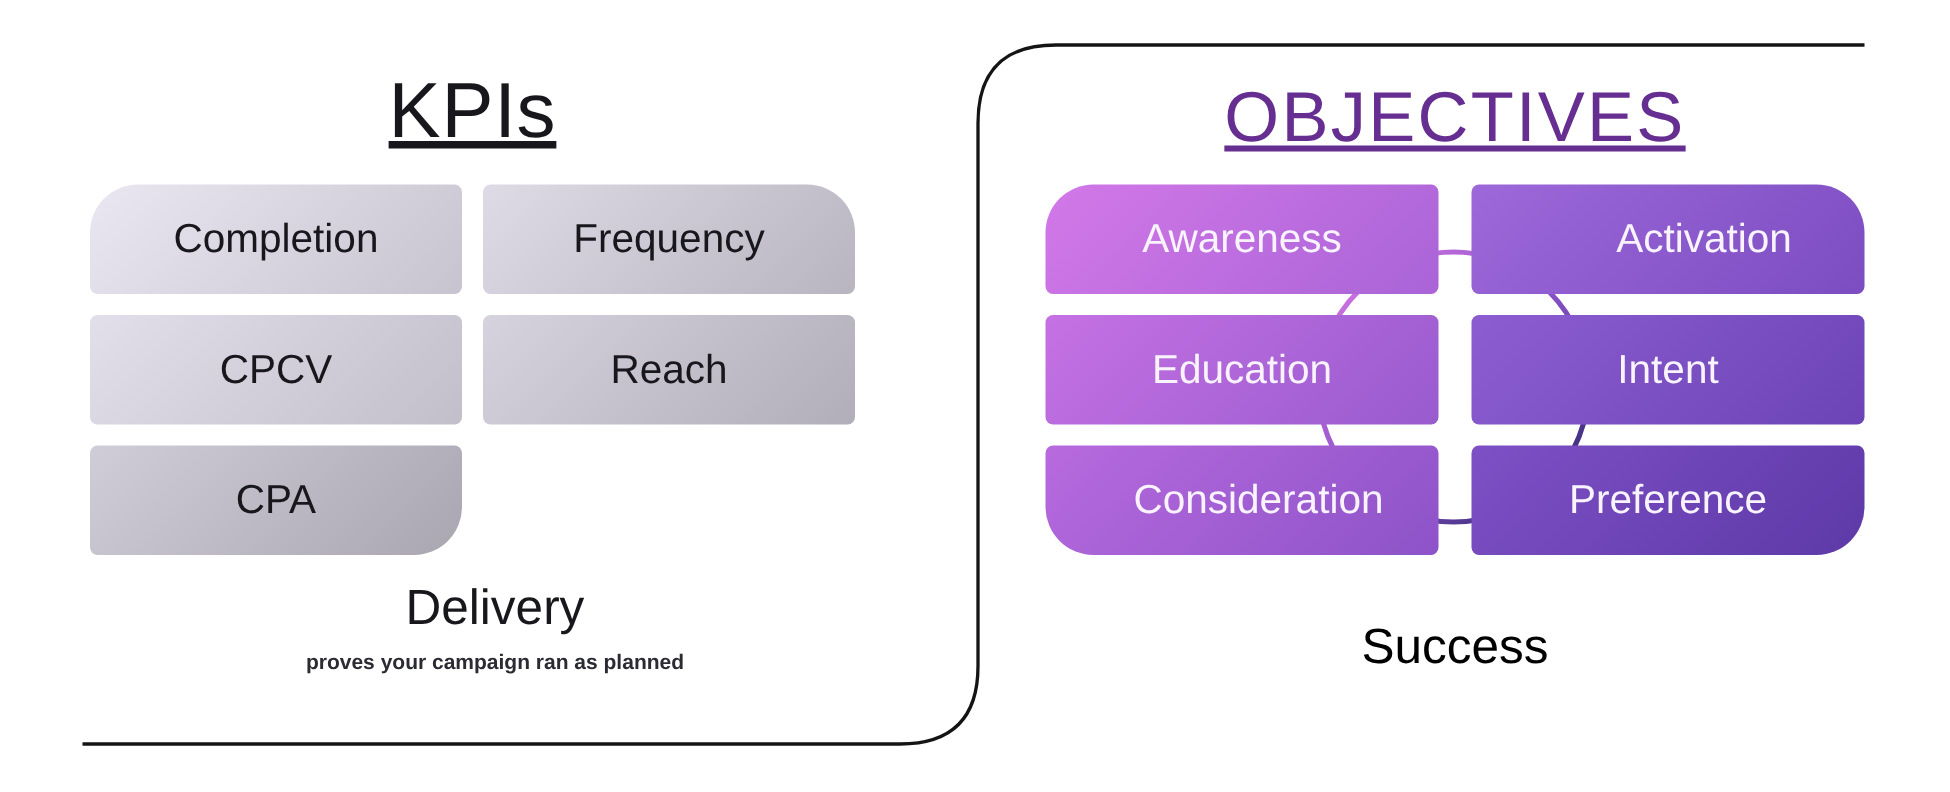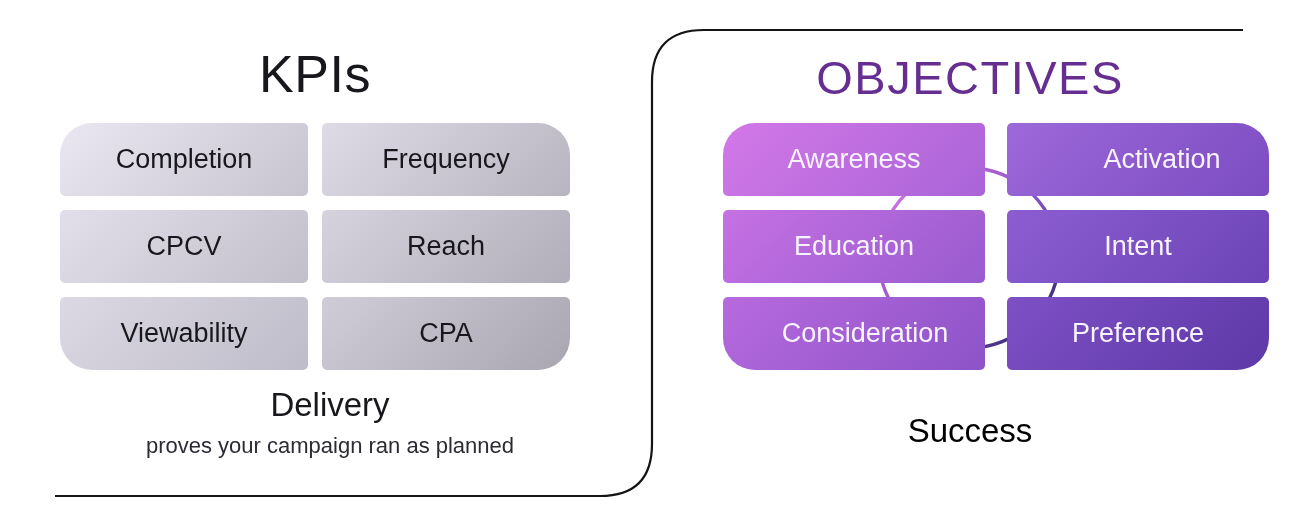--- a/index.html
+++ b/index.html
@@ -3,41 +3,41 @@
 <meta charset="utf-8">
 <style>
   * { margin:0; padding:0; box-sizing:border-box; }
   html,body { background:#ffffff; }
   .canvas {
     position:relative; width:1300px; height:528px; background:#ffffff;
     font-family:"Liberation Sans", sans-serif; overflow:hidden;
   }
   svg.decor { position:absolute; left:0; top:0; z-index:0; }
 
-  .panel-title { position:absolute; text-align:center; font-weight:500; z-index:2; }
+  .panel-title { position:absolute; text-align:center; font-weight:500; z-index:2;text-decoration:underline; }
   .kpi-title  { left:60px;  top:44px; width:510px; font-size:52px; letter-spacing:0.5px; }
   .obj-title  { left:697px; top:50px; width:546px; font-size:47px; letter-spacing:1.5px; }
 
   .pill-grid { position:absolute; top:123px; display:grid; grid-template-columns:1fr 1fr;
                column-gap:20px; row-gap:22px; grid-auto-rows:73px; z-index:1;gap:14px; }
   .kpi-grid { left:60px;  width:510px; }
-  .obj-grid { left:723px; width:546px; column-gap:22px; }
+  .obj-grid { left:697px; width:546px; column-gap:22px; }
 
   .pill { display:flex; align-items:center; justify-content:center;
           font-size:27px; font-weight:500; border-radius:5px; }
   .r-tl { border-top-left-radius:32px; }
   .r-tr { border-top-right-radius:32px; }
   .r-bl { border-bottom-left-radius:32px; }
   .r-br { border-bottom-right-radius:32px; }
 
   .footer { position:absolute; text-align:center; z-index:2; }
   .kpi-footer { left:60px;  top:386px; width:540px; }
   .obj-footer { left:697px; top:412px; width:546px; }
   .footer-title   { font-size:33px; font-weight:500; }
-  .footer-caption { font-size:22px; font-weight:400; margin-top:9px; }
+  .footer-caption { font-size:14px; font-weight:700; margin-top:9px; }
 </style>
 </head>
 <body>
 
 <div class="canvas">
 
   <svg class="decor" width="1300" height="528" viewBox="0 0 1300 528">
     <defs>
       <linearGradient id="ringGrad" x1="0" y1="0" x2="1" y2="1">
         <stop offset="0" stop-color="#e07ae8"></stop>
@@ -51,21 +51,20 @@
 
   <div class="panel-title kpi-title" style="color: rgb(23, 23, 28);">KPIs</div>
 
   <div class="panel-title obj-title" style="color: rgb(102, 46, 144);">OBJECTIVES</div>
 
   <div class="pill-grid kpi-grid">
     <div class="pill r-tl" style="color: rgb(23, 23, 28); background: linear-gradient(135deg, rgb(234, 231, 243), rgb(199, 196, 208));">Completion</div>
     <div class="pill r-tr" style="color: rgb(23, 23, 28); background: linear-gradient(135deg, rgb(222, 219, 231), rgb(184, 181, 193));">Frequency</div>
     <div class="pill" style="color: rgb(23, 23, 28); background: linear-gradient(135deg, rgb(226, 223, 235), rgb(194, 191, 203));">CPCV</div>
     <div class="pill" style="color: rgb(23, 23, 28); background: linear-gradient(135deg, rgb(214, 211, 223), rgb(177, 174, 186));">Reach</div>
-    <div class="pill r-bl" style="color: rgb(23, 23, 28); background: linear-gradient(135deg, rgb(220, 217, 229), rgb(191, 188, 201));">Viewability</div>
     <div class="pill r-br" style="color: rgb(23, 23, 28); background: linear-gradient(135deg, rgb(208, 205, 217), rgb(169, 166, 178));">CPA</div>
   </div>
 
   <div class="pill-grid obj-grid">
     <div class="pill r-tl" style="color: rgb(248, 243, 253); background: linear-gradient(135deg, rgb(211, 120, 232), rgb(169, 100, 215));">Awareness</div>
     <div class="pill r-tr" style="color: rgb(248, 243, 253); background: linear-gradient(135deg, rgb(157, 104, 218), rgb(123, 77, 193)); padding-left: 48px;">Activation</div>
     <div class="pill" style="color: rgb(248, 243, 253); background: linear-gradient(135deg, rgb(197, 113, 227), rgb(152, 91, 206));">Education</div>
     <div class="pill" style="color: rgb(248, 243, 253); background: linear-gradient(135deg, rgb(140, 93, 209), rgb(108, 68, 181));">Intent</div>
     <div class="pill r-bl" style="color: rgb(248, 243, 253); background: linear-gradient(135deg, rgb(183, 106, 222), rgb(141, 83, 200)); padding-left: 22px;">Consideration</div>
     <div class="pill r-br" style="color: rgb(248, 243, 253); background: linear-gradient(135deg, rgb(126, 80, 197), rgb(93, 57, 167));">Preference</div>

